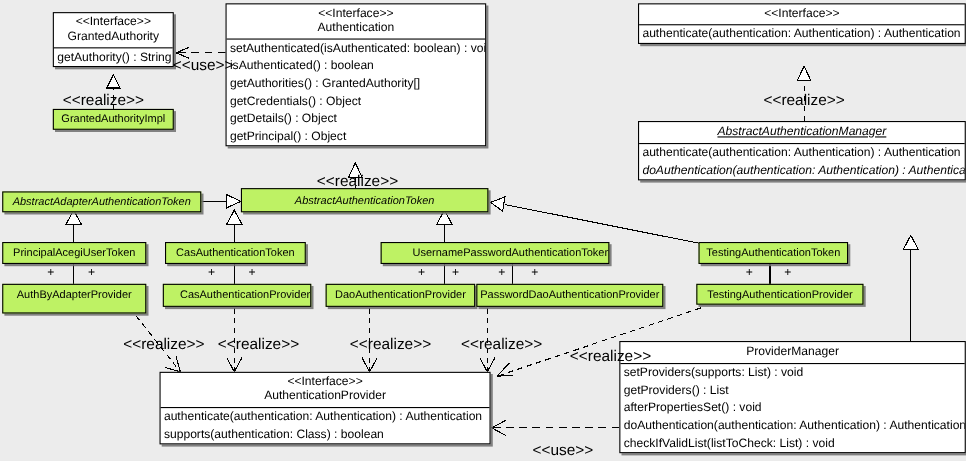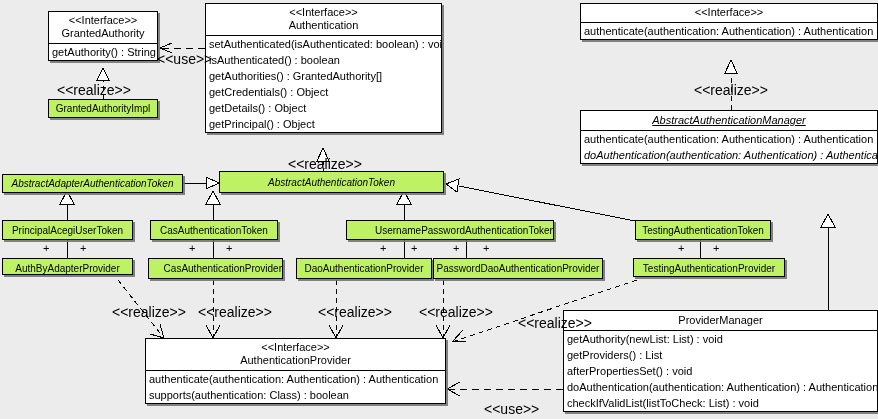--- a/index.html
+++ b/index.html
@@ -224,21 +224,21 @@
   <div class="plus" style="left:80px;top:242px;">+</div>
   <div class="plus" style="left:189px;top:242px;">+</div>
   <div class="plus" style="left:226px;top:242px;">+</div>
   <div class="plus" style="left:380px;top:242px;">+</div>
   <div class="plus" style="left:411px;top:242px;">+</div>
   <div class="plus" style="left:453px;top:242px;">+</div>
   <div class="plus" style="left:483px;top:242px;">+</div>
   <div class="plus" style="left:678px;top:242px;">+</div>
   <div class="plus" style="left:713px;top:242px;">+</div>
 
-  <div class="simplebox" style="left:2px;top:258px;width:131px;height:17px;line-height:20px;">
+  <div class="simplebox" style="left:2px;top:258px;width:131px;height:27px;line-height:20px;">
     <span>AuthByAdapterProvider</span>
   </div>
 
   <div class="simplebox" style="left:148px;top:258px;width:135px;height:21px;line-height:20px;text-align:right;">
     <span>CasAuthenticationProvider</span>
   </div>
 
   <div class="simplebox" style="left:296px;top:258px;width:136px;height:21px;line-height:20px;">
     <span>DaoAuthenticationProvider</span>
   </div>
@@ -260,21 +260,21 @@
       <div class="op">authenticate(authentication: Authentication) : Authentication</div>
       <div class="op">supports(authentication: Class) : boolean</div>
     </div>
   </div>
 
   <div class="uclass" style="left:563px;top:310px;width:315px;">
     <div class="hdr" style="padding-top:3px;">
       <span class="cname">ProviderManager</span>
     </div>
     <div class="compart">
-      <div class="op">getAuthority(newList: List) : void</div>
+      <div class="op">setProviders(supports: List) : void</div>
       <div class="op">getProviders() : List</div>
       <div class="op">afterPropertiesSet() : void</div>
       <div class="op">doAuthentication(authentication: Authentication) : Authentication</div>
       <div class="op">checkIfValidList(listToCheck: List) : void</div>
     </div>
   </div>
 
   <div class="lbl" style="left:157px;top:51px;">&lt;&lt;use&gt;&gt;</div>
   <div class="lbl" style="left:57px;top:82px;">&lt;&lt;realize&gt;&gt;</div>
   <div class="lbl" style="left:288px;top:156px;">&lt;&lt;realize&gt;&gt;</div>

